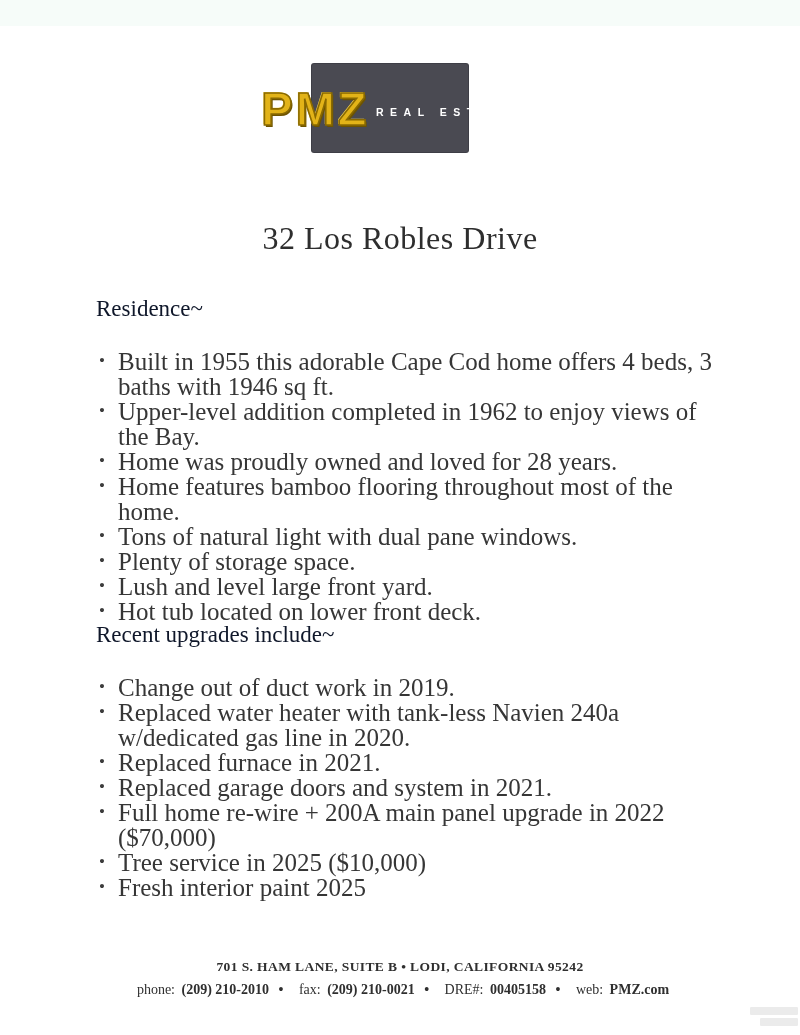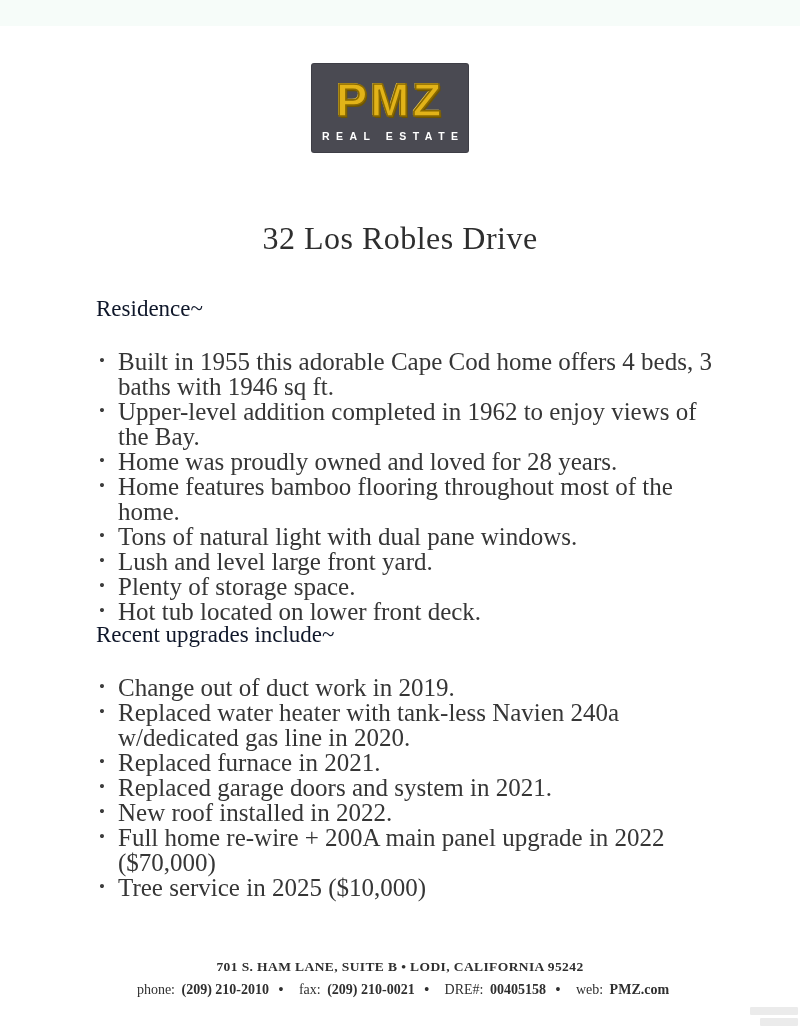--- a/index.html
+++ b/index.html
@@ -20,21 +20,21 @@
   }
 
   
   .logo {
     position: absolute;
     top: 64px; left: 312px;
     width: 156px; height: 88px;
     background: #4a4a52;
     border-radius: 2px;
     box-shadow: 0 0 0 1px #3e3e46;
-    display: flex; flex-direction: column;
+    display: flex; 
     align-items: center; justify-content: center;
   }
   .logo-brand {
     font-family: "Liberation Sans", sans-serif;
     font-weight: bold;
     font-size: 47px;
     line-height: 46px;
     letter-spacing: 3px;
     color: #e2b318;
     -webkit-text-stroke: 1.6px #8a6a00;
@@ -156,45 +156,45 @@
       <li>Built in 1955 this adorable Cape Cod home offers 4 beds, 3 baths with 1946 sq ft.</li>
 
       <li>Upper-level addition completed in 1962 to enjoy views of the Bay.</li>
 
       <li>Home was proudly owned and loved for 28 years.</li>
 
       <li>Home features bamboo flooring throughout most of the home.</li>
 
       <li>Tons of natural light with dual pane windows.</li>
 
+      <li>Plenty of storage space.</li>
+
       <li>Lush and level large front yard.</li>
-
-      <li>Plenty of storage space.</li>
 
       <li>Hot tub located on lower front deck.</li>
     </ul>
 
   <h2 class="section-heading heading-upgrades">Recent upgrades include~</h2>
 
   <ul class="bullets list-upgrades">
 
       <li>Change out of duct work in 2019.</li>
 
       <li>Replaced water heater with tank-less Navien 240a w/dedicated gas line in 2020.</li>
 
       <li>Replaced furnace in 2021.</li>
 
       <li>Replaced garage doors and system in 2021.</li>
 
-      <li>New roof installed in 2022.</li>
 
       <li>Full home re-wire + 200A main panel upgrade in 2022 ($70,000)</li>
 
       <li>Tree service in 2025 ($10,000)</li>
 
+      <li>Fresh interior paint 2025</li>
     </ul>
 
   <div class="footer-address">701 S. HAM LANE, SUITE B • LODI, CALIFORNIA 95242</div>
 
   <div class="footer-contacts">
     
   
       <span class="label">phone:</span>
     
       <span class="value">(209) 210-2010</span>

